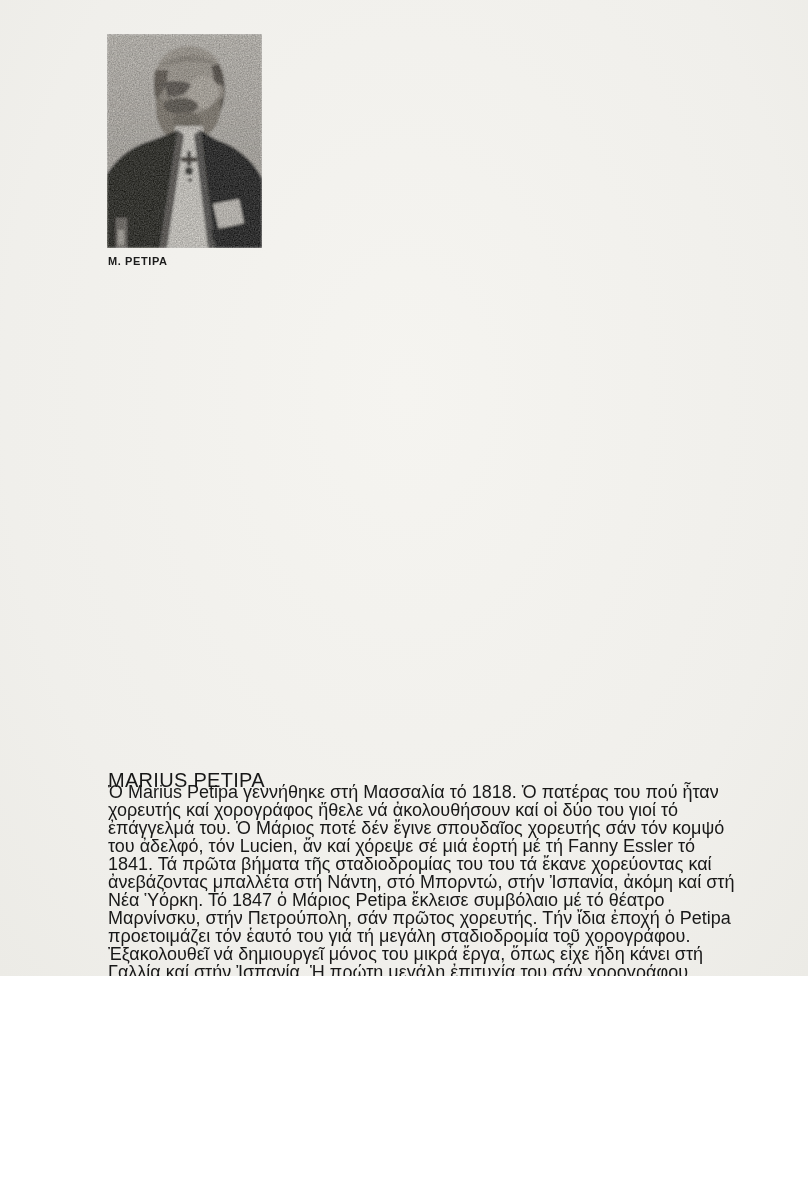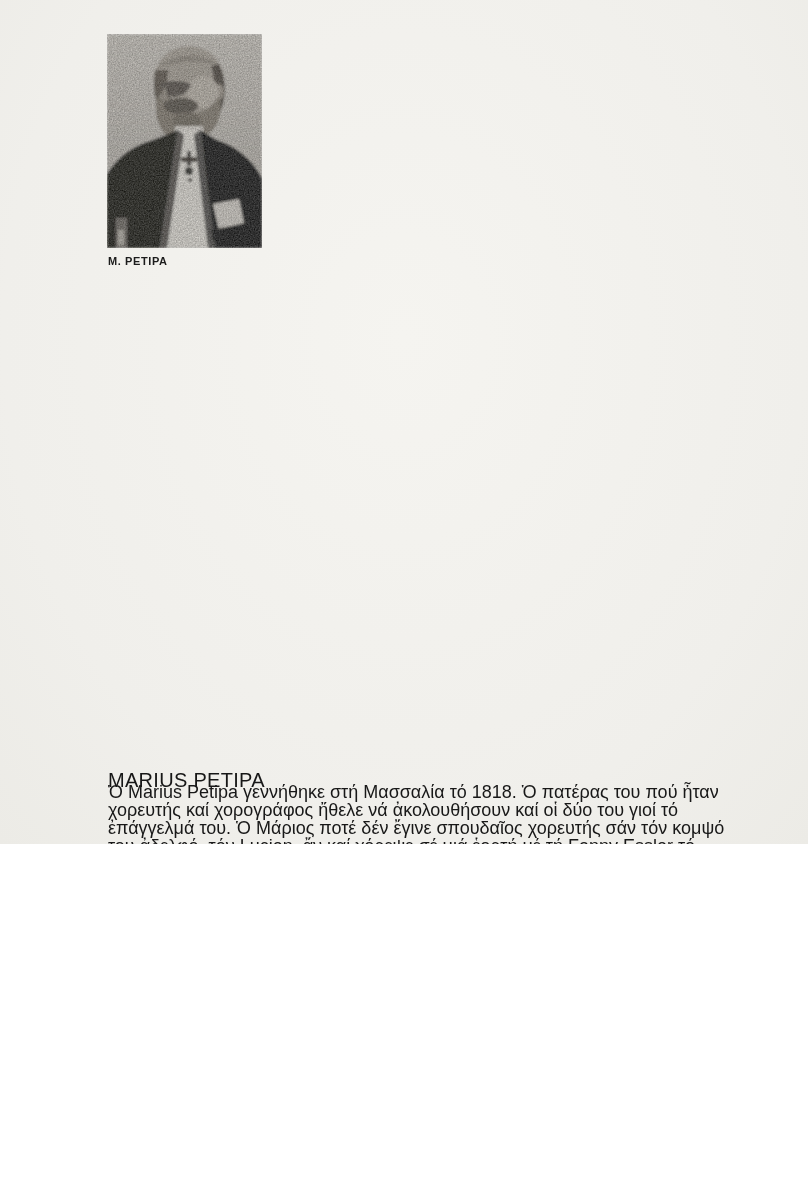--- a/index.html
+++ b/index.html
@@ -1,18 +1,18 @@
 <!DOCTYPE html>
 <html><head>
 <meta charset="utf-8">
 <style>
   html,body{margin:0;padding:0;}
   .page{
     position:relative;
-    width:808px;height:844px;
+    width:808px;height:976px;
     background:#f2f1ed;
     background-image:radial-gradient(ellipse at 50% 40%, #f5f4f0 0%, #f0efeb 70%, #ecebe6 100%);
     font-family:"Liberation Sans","DejaVu Sans",sans-serif;
     color:#1a1a1a;
     overflow:hidden;
   }
   .photo{
     position:absolute;left:107px;top:34px;width:155px;height:214px;
     display:block;
   }

